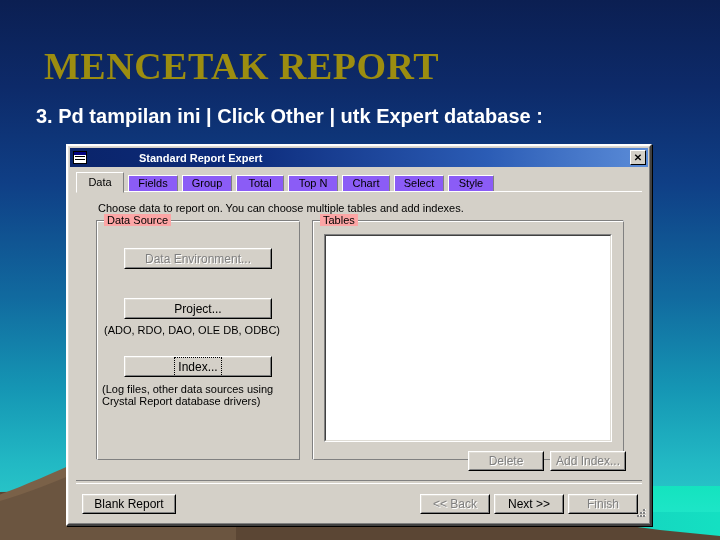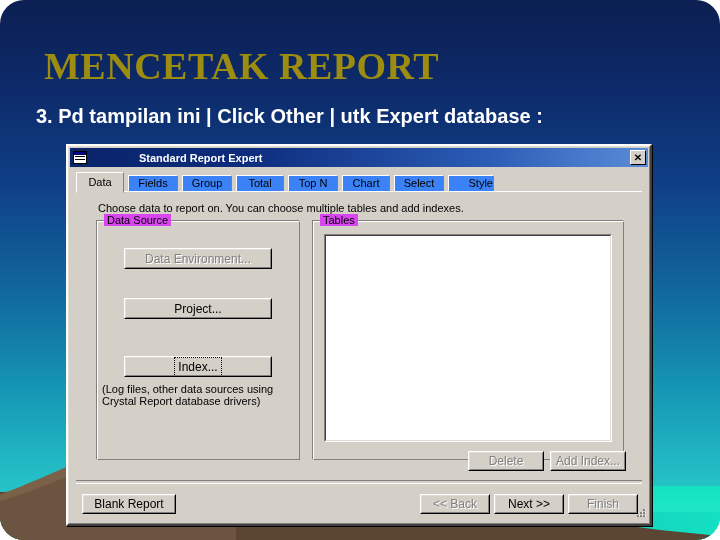--- a/index.html
+++ b/index.html
@@ -19,21 +19,20 @@
     height: 540px;
     overflow: hidden;
     background: linear-gradient(to bottom,
         #0b1f52 0%,
         #0d2a69 16%,
         #0f3f86 34%,
         #116a9f 55%,
         #1596b4 72%,
         #22b9c4 86%,
         #2fd4cc 100%);
-    border-radius: 24px;
   }
 
   
   .bg-sea-right {
     position: absolute;
     left: 572px;
     top: 486px;
     width: 148px;
     height: 54px;
     background: linear-gradient(to bottom, #14e3bf 0%, #1fe6c9 60%, #2ad3c6 100%);
@@ -182,21 +181,21 @@
     position: absolute;
     left: 8px;
     top: 26px;
     width: 566px;
     height: 20px;
   }
   .tab {
     position: absolute;
     top: 3px;
     height: 17px;
-    background: #3b82f6;
+    background: #8b5cf6;
     border: 1px solid;
     border-color: #ffffff #808080 #d4d0c8 #ffffff;
     box-sizing: border-box;
     font-size: 11px;
     line-height: 15px;
     text-align: center;
     color: #000;
     cursor: default;
   }
   .tab.selected {
@@ -237,21 +236,21 @@
     position: absolute;
     left: 0; top: 0; right: -1px; bottom: -1px;
     border: 1px solid;
     border-color: #ffffff #808080 #808080 #ffffff;
     pointer-events: none;
   }
   .gb-legend {
     position: absolute;
     top: -7px;
     left: 7px;
-    background: #d946ef;
+    background: #fca5a5;
     padding: 0 3px;
     font-size: 11px;
     color: #000;
     white-space: nowrap;
   }
 
   #gb-datasource { left: 28px; top: 74px; width: 204px; height: 240px; }
   #gb-tables     { left: 244px; top: 74px; width: 312px; height: 240px; }
 
   
@@ -393,41 +392,42 @@
     </div>
 
     <div id="tabstrip">
       <div class="tab selected" style="left:0px;width:48px;">Data</div>
       <div class="tab" style="left:52px;width:50px;">Fields</div>
       <div class="tab" style="left:106px;width:50px;">Group</div>
       <div class="tab" style="left:160px;width:48px;">Total</div>
       <div class="tab" style="left:212px;width:50px;">Top N</div>
       <div class="tab" style="left:266px;width:48px;">Chart</div>
       <div class="tab" style="left:318px;width:50px;">Select</div>
-      <div class="tab" style="left:372px;width:46px;text-align:right;">Style</div>
+      <div class="tab" style="left:372px;width:46px;">Style</div>
     </div>
     <div id="tab-underline"></div>
 
     <div id="instruction">Choose data to report on. You can choose multiple tables and add indexes.</div>
 
     <div class="groupbox" id="gb-datasource">
       <div class="gb-inner"></div>
       <span class="gb-legend">Data Source</span>
     </div>
 
     <div class="btn disabled" id="btn-data-env">
       <span class="btn-face"></span>
       <span class="btn-label">Data Environment...</span>
     </div>
 
     <div class="btn" id="btn-project">
       <span class="btn-face"></span>
       <span class="btn-label">Project...</span>
     </div>
 
+    <div class="hint-text" id="hint-ado">(ADO, RDO, DAO, OLE DB, ODBC)</div>
 
     <div class="btn focused" id="btn-other">
       <span class="btn-face"></span>
       <span class="btn-label">Index...</span>
     </div>
 
     <div class="hint-text" id="hint-logfiles">
       <div>(Log files, other data sources using</div>
       <div>Crystal Report database drivers)</div>
     </div>

